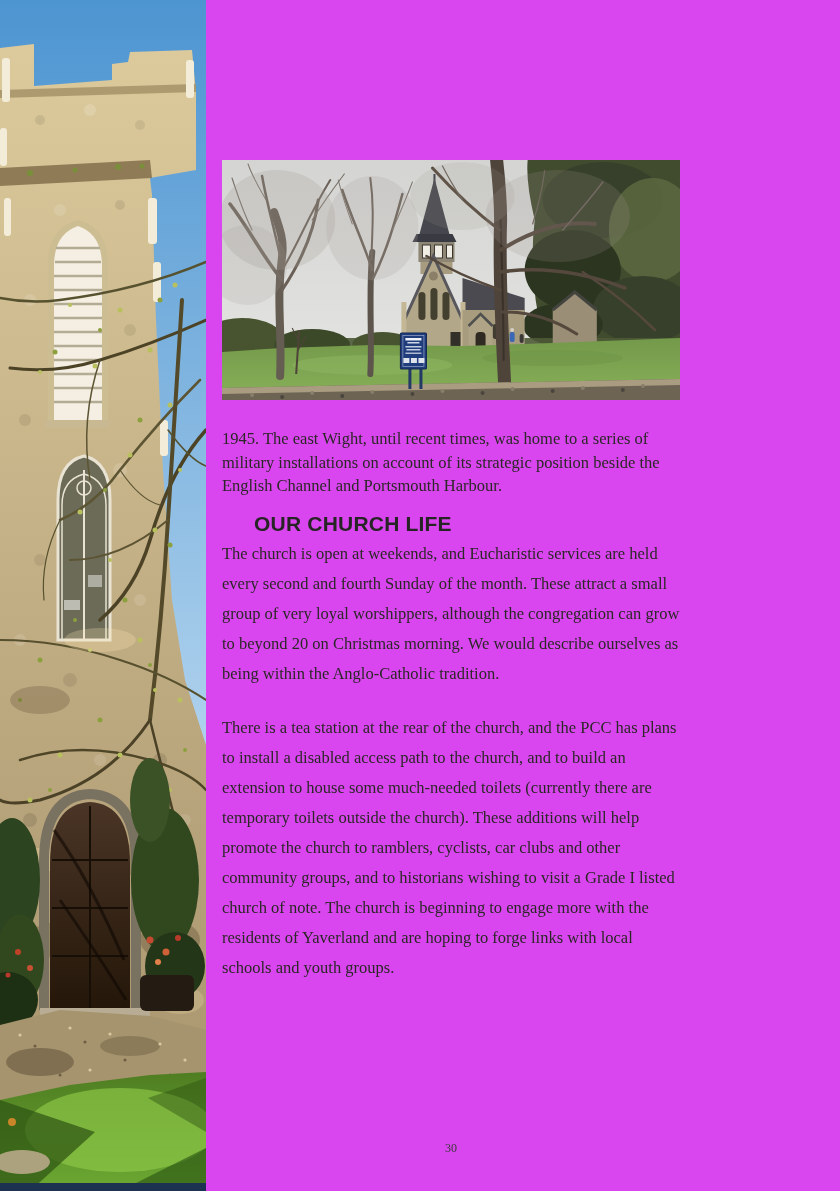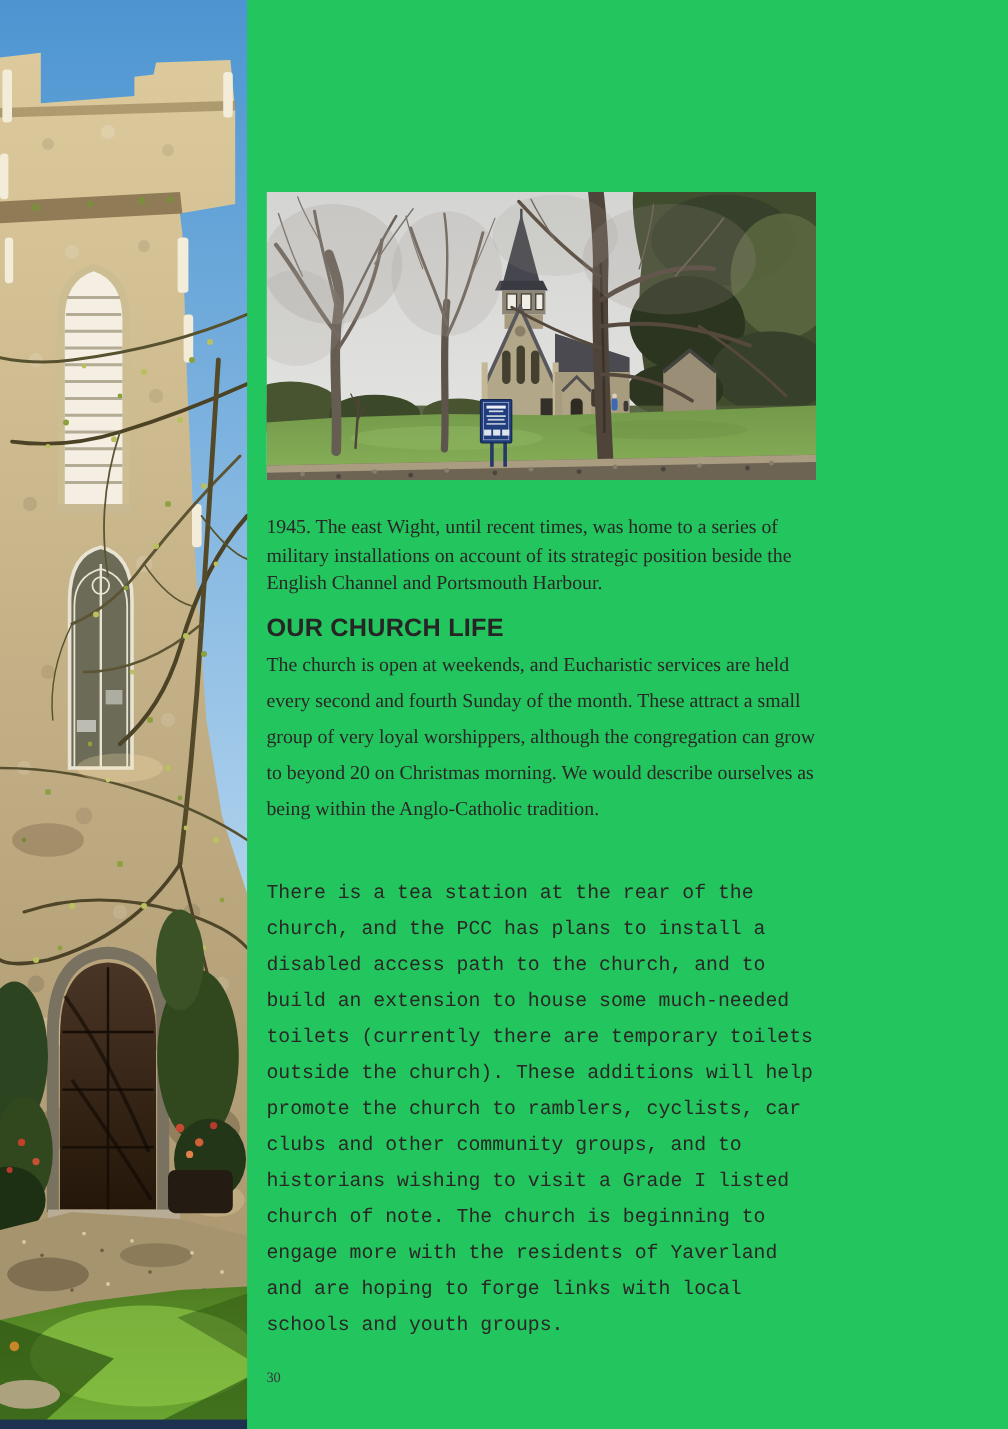--- a/index.html
+++ b/index.html
@@ -1,19 +1,19 @@
 <!DOCTYPE html>
 <html><head>
 <meta charset="utf-8">
 <style>
   * { margin:0; padding:0; box-sizing:border-box; }
   html,body { width:840px; height:1191px; background:#ffffff; }
   body { font-family:"Liberation Serif","DejaVu Serif",serif; position:relative; overflow:hidden; }
 
-  .page { position:relative; width:840px; height:1191px; background:#22c55e;padding-left:19px; }
+  .page { position:relative; width:840px; height:1191px; background:#d946ef;padding-left:19px; }
 
   .sidebar-photo {
     position:absolute; left:0; top:0; width:206px; height:1191px; overflow:hidden;
   }
   .sidebar-photo svg { display:block; width:206px; height:1191px; }
 
   .content {
     position:absolute; left:222px; top:0; width:458px;
   }
 
@@ -22,30 +22,30 @@
   }
   .main-photo svg { display:block; width:458px; height:240px; }
 
   .intro {
     margin-top:27px;
     font-size:16.5px; line-height:23.6px; color:#2b2726;
   }
   .section-heading {
     margin-top:14px; margin-bottom:3px;
     font-family:"Liberation Sans","DejaVu Sans",sans-serif;
-    font-weight:bold; font-size:21px; letter-spacing:0.2px; color:#272425;
+    font-weight:bold; font-size:21px; letter-spacing:0.2px; color:#272425;margin-left:32px;
   }
   .body-para {
     font-size:16.5px; line-height:30px; color:#2b2726;
   }
-  .body-para + .body-para { margin-top:40px;font-family:Liberation Mono, monospace; }
+  .body-para + .body-para { margin-top:24px; }
 
   .page-number {
     position:absolute; left:222px; top:1141px; width:458px;
-    font-size:12px; color:#3a3736;
+    text-align:center; font-size:12px; color:#3a3736;
   }
 </style>
 </head>
 <body>
 
 <div class="page">
 
   <div class="sidebar-photo">
     <svg viewBox="0 0 206 1191" preserveAspectRatio="none">
       <defs>

